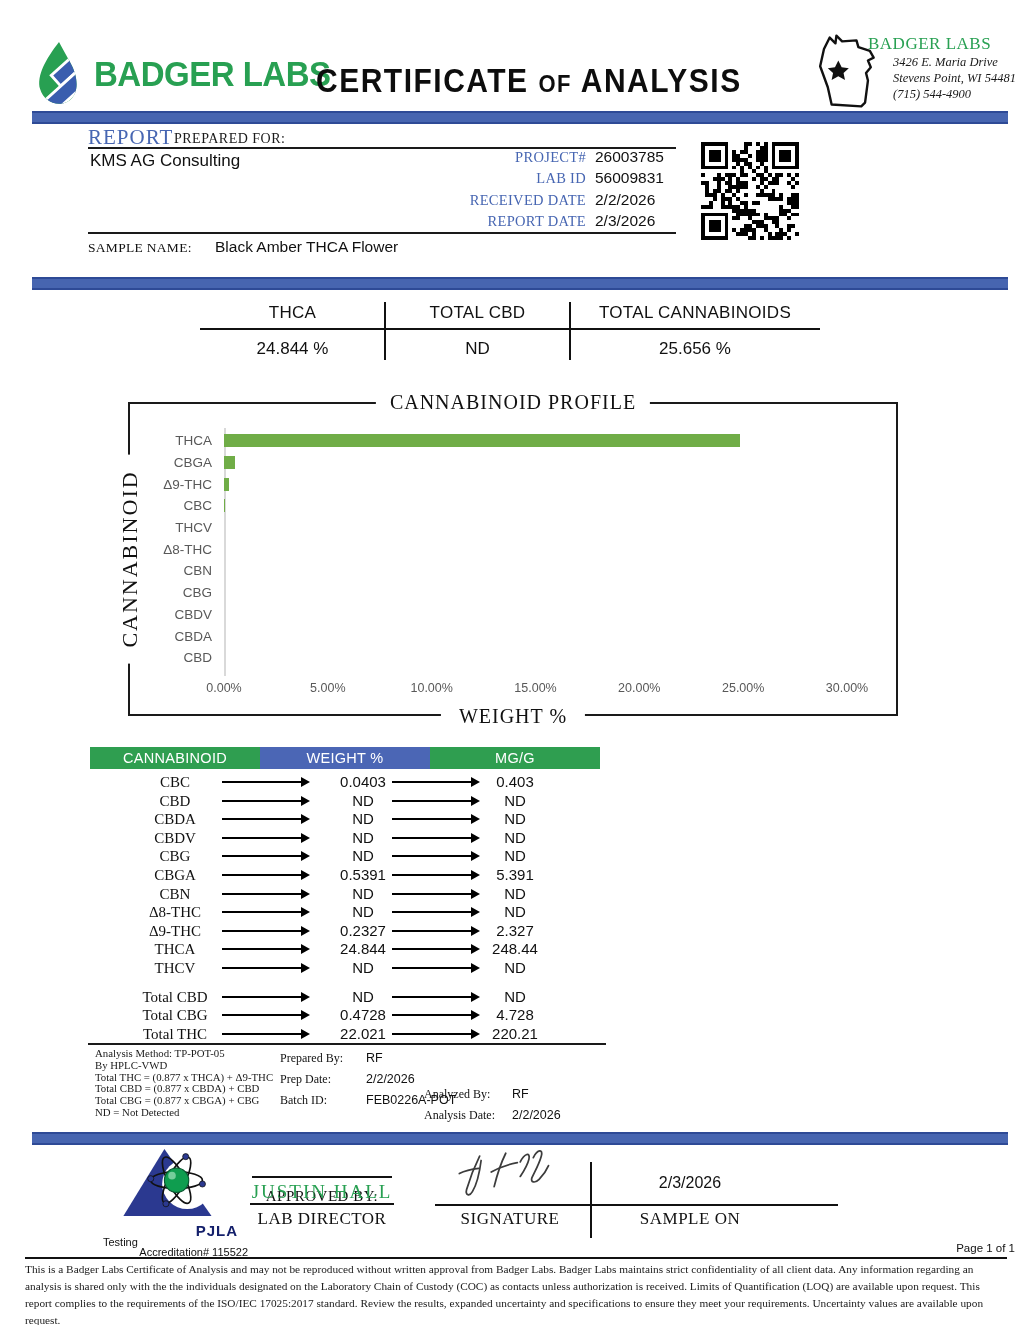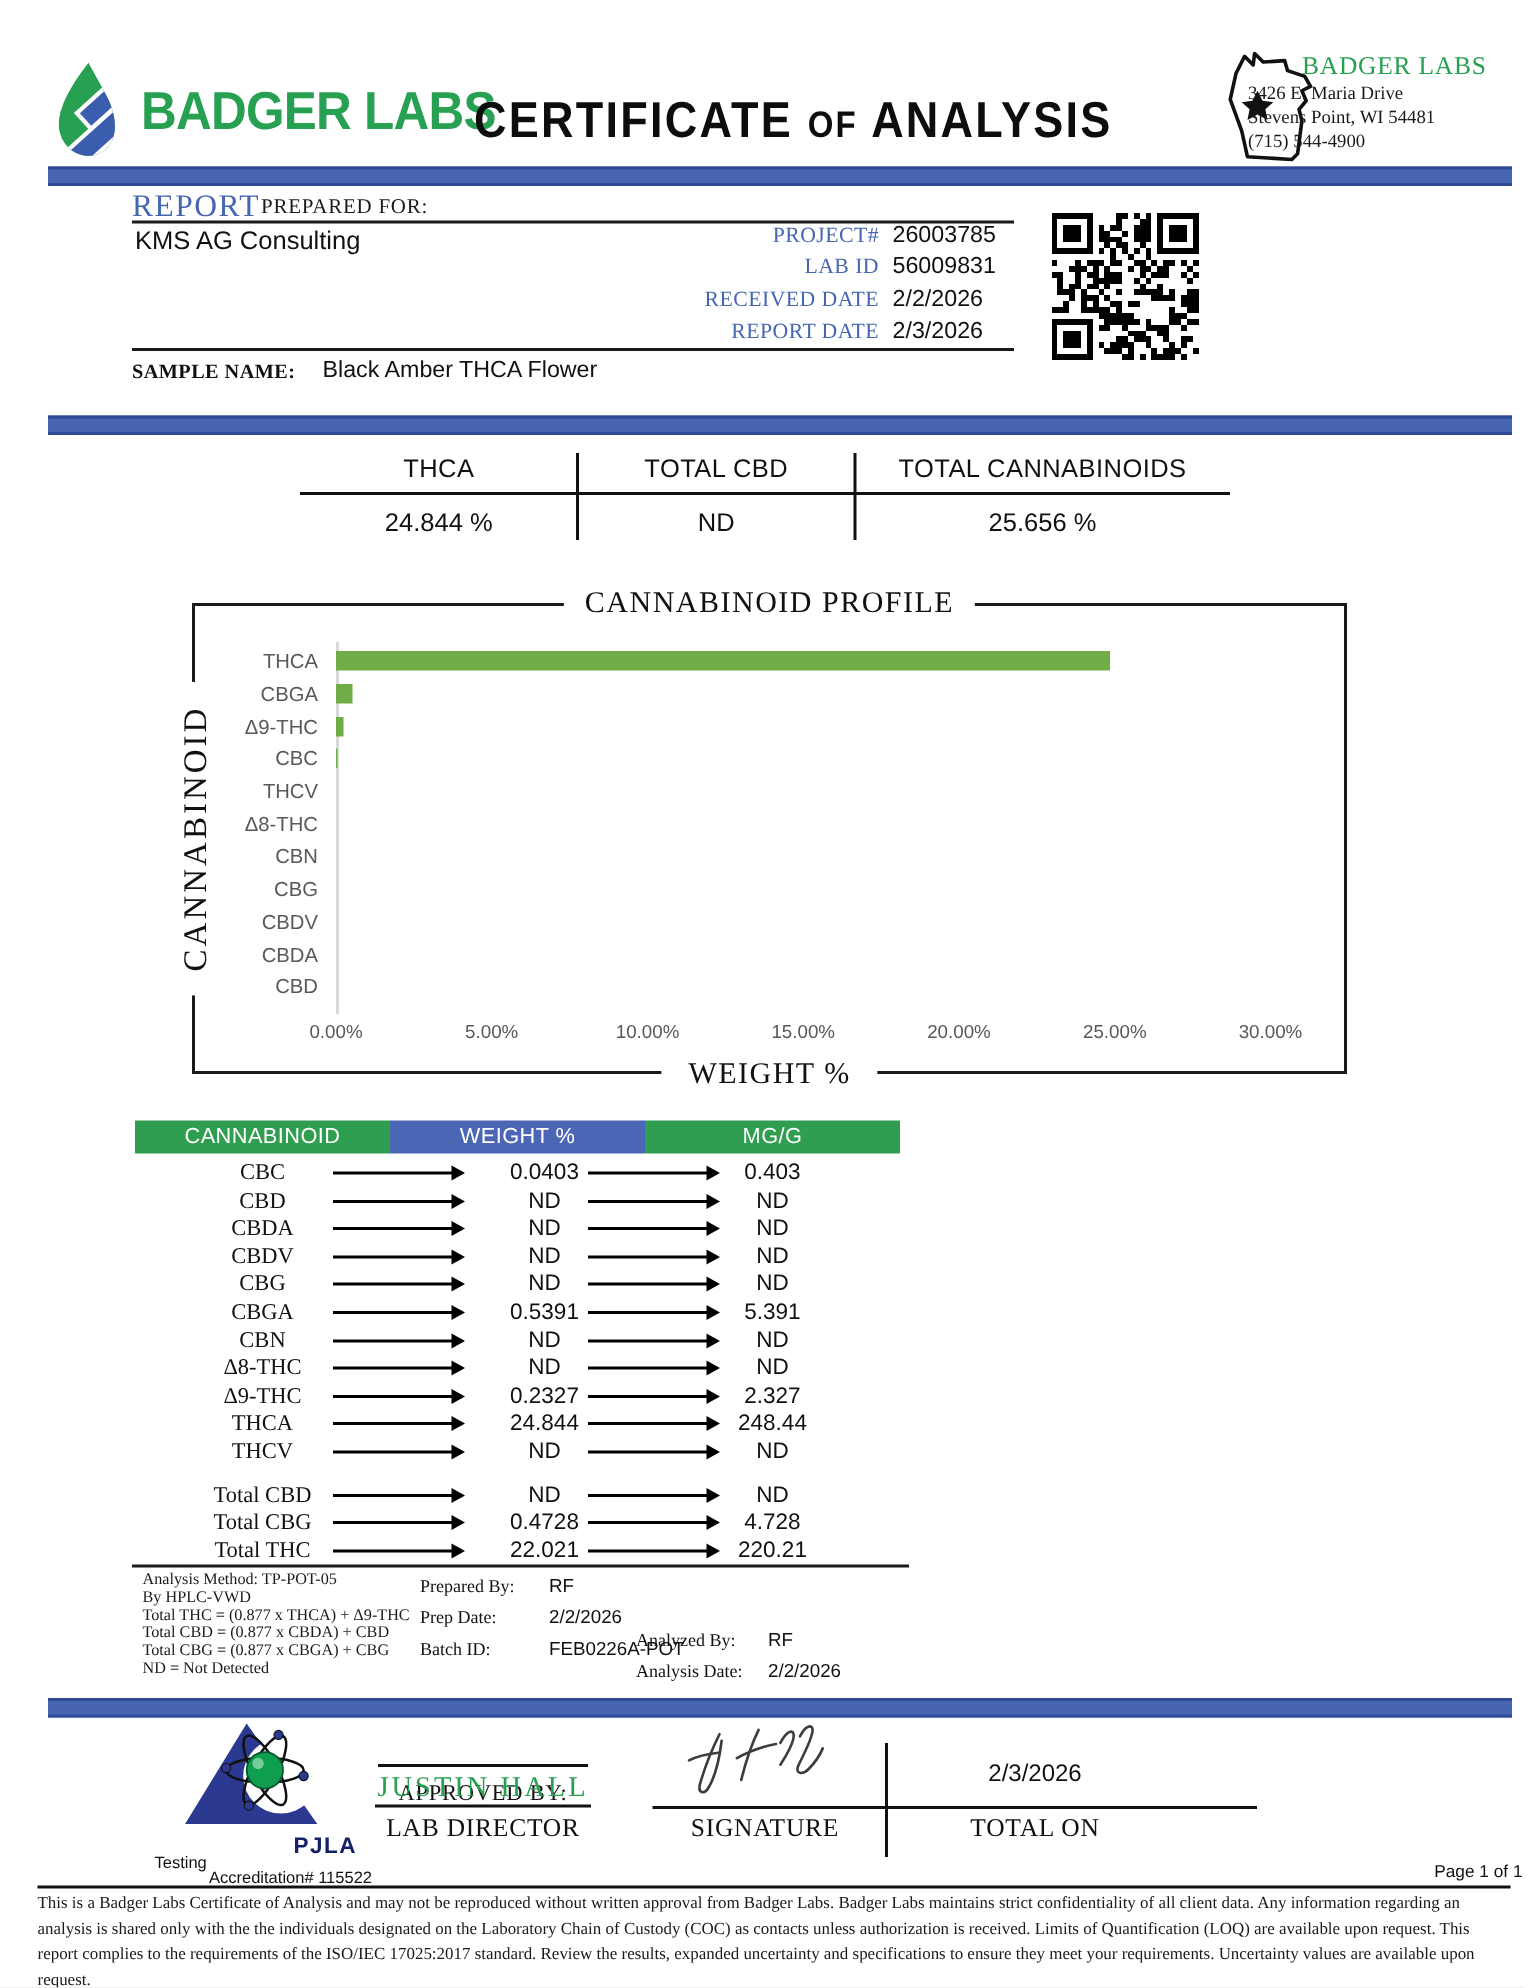--- a/index.html
+++ b/index.html
@@ -18,21 +18,21 @@
   .blue-bar{background:#4765b0;border-top:2px solid #2e4a96;border-bottom:2px solid #2e4a96;height:9px;}
 
   
   .report-word{font-size:21px;color:#4766b2;letter-spacing:1px;}
   .prepared-for{font-size:14px;color:#1a1a1a;letter-spacing:0.5px;}
   .hline{background:#1a1a1a;height:2px;}
   .client{font-size:17px;}
   .field-row{display:flex;height:21.3px;align-items:baseline;}
   .field-label{width:188px;text-align:right;font-family:"Liberation Serif",serif;font-size:14.5px;color:#4766b2;letter-spacing:0.3px;}
   .field-value{width:120px;margin-left:9px;font-size:15.5px;color:#111;}
-  .sample-label{font-size:13.5px;letter-spacing:0.3px;font-weight:bold;}
+  .sample-label{font-size:13.5px;letter-spacing:0.3px;}
   .sample-value{font-size:15.5px;}
 
   
   .summary{left:200px;top:300px;width:620px;}
   .sum-head{display:flex;border-bottom:2px solid #111;height:28px;}
   .sum-head span{text-align:center;font-size:17px;letter-spacing:0.3px;line-height:26px;}
   .sum-vals{display:flex;height:32px;}
   .sum-vals span{text-align:center;font-size:17px;line-height:38px;}
   .sc1{width:185px;} .sc2{width:185px;} .sc3{width:250px;}
   .sum-div{position:absolute;width:2px;background:#111;top:2px;height:58px;}
@@ -112,21 +112,21 @@
     <span>CERTIFICATE</span>
     <span class="of">OF</span>
     <span>ANALYSIS</span>
   </div>
 
   <svg class="abs" style="left:806px;top:28px;" width="78" height="86" viewBox="0 0 80 90">
     <path d="M18,22 L24,10 L30,16 L31,8 L37,14 L52,13 L54,20 L66,24 L70,31 L64,34 L67,41 L62,47 L64,55 L61,78 L57,82 L26,80 L22,62 L14,40 Z" fill="#fff" stroke="#111" stroke-width="2.5" stroke-linejoin="round"></path>
     <path d="M33,34 l3.5,7 7.5,1 -5.5,5 1.5,7.5 -7,-4 -7,4 1.5,-7.5 -5.5,-5 7.5,-1 z" fill="#111"></path>
   </svg>
   <div class="abs serif lab-name" style="left:868px;top:34px;">BADGER LABS</div>
-  <div class="abs serif lab-addr" style="left:832px;top:54px;" id="lab-addr">
+  <div class="abs serif lab-addr" style="left:893px;top:54px;font-style:italic;" id="lab-addr">
       <div>3426 E. Maria Drive</div>
       <div>Stevens Point, WI 54481</div>
       <div>(715) 544-4900</div>
     </div>
 
   <div class="abs blue-bar" style="left:32px;top:111px;width:976px;"></div>
 
   <div class="abs serif report-word" style="left:88px;top:125px;">REPORT</div>
   <div class="abs serif prepared-for" style="left:174px;top:131px;">PREPARED FOR:</div>
   <div class="abs hline" style="left:88px;top:147px;width:588px;"></div>
@@ -640,19 +640,19 @@
       <path d="M70,10 C64,22 58,40 54,56"></path>
       <path d="M50,36 C62,29 75,25 86,23"></path>
       <path d="M90,22 C96,10 104,8 102,18 C100,27 94,36 90,42"></path>
       <path d="M108,16 C114,4 122,4 119,14 C116,25 110,35 106,44 C104,50 110,52 116,46 C121,41 126,34 129,27"></path>
     </g>
   </svg>
   <div class="abs ap-line" style="left:435px;top:1204px;width:403px;"></div>
   <div class="abs" style="left:590px;top:1162px;width:2px;height:76px;background:#111;"></div>
   <div class="abs f-role" style="left:440px;top:1209px;width:140px;">SIGNATURE</div>
   <div class="abs f-date" style="left:620px;top:1174px;width:140px;">2/3/2026</div>
-  <div class="abs f-role" style="left:620px;top:1209px;width:140px;">TOTAL ON</div>
+  <div class="abs f-role" style="left:620px;top:1209px;width:140px;">SAMPLE ON</div>
 
   <div class="abs page-label" style="left:860px;top:1242px;width:155px;">Page 1 of 1</div>
   <div class="abs" style="left:25px;top:1257px;width:982px;height:1.5px;background:#111;"></div>
   <div class="abs disclaimer" style="left:25px;top:1261px;width:982px;">This is a Badger Labs Certificate of Analysis and may not be reproduced without written approval from Badger Labs. Badger Labs maintains strict confidentiality of all client data. Any information regarding an analysis is shared only with the the individuals designated on the Laboratory Chain of Custody (COC) as contacts unless authorization is received. Limits of Quantification (LOQ) are available upon request. This report complies to the requirements of the ISO/IEC 17025:2017 standard. Review the results, expanded uncertainty and specifications to ensure they meet your requirements. Uncertainty values are available upon request.</div>
 
 </div>
 
 </body></html>

